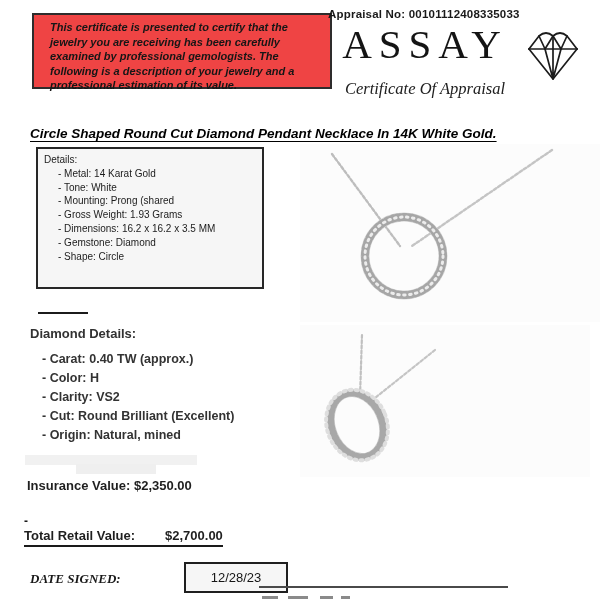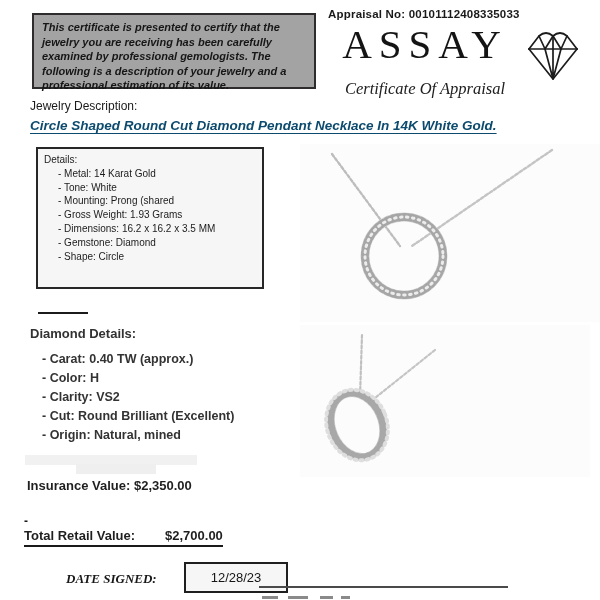--- a/index.html
+++ b/index.html
@@ -2,35 +2,35 @@
 <html><head>
 <meta charset="utf-8">
 <style>
   html,body{margin:0;padding:0;background:#ffffff;}
   .page{position:relative;width:600px;height:600px;background:#ffffff;overflow:hidden;
         font-family:"Liberation Sans",sans-serif;color:#1a1a1a;}
   .abs{position:absolute;}
 
   
   .intro-box{left:32px;top:13px;width:264px;height:62px;border:2px solid #2e2c2c;
-             background:#a3a3a3;padding:5px 8px;font-size:11px;line-height:1.32;
+             background:#ef4444;padding:5px 16px;font-size:11px;line-height:1.32;
              font-style:italic;font-weight:700;color:#161616;}
 
   
   .appraisal-no{left:328px;top:8px;font-size:11.5px;font-weight:700;letter-spacing:.2px;}
   .brand{left:330px;top:20px;width:190px;text-align:center;
          font-family:"Liberation Serif",serif;font-size:41px;letter-spacing:7px;color:#141414;}
   .subtitle{left:330px;top:79px;width:190px;text-align:center;
             font-family:"Liberation Serif",serif;font-style:italic;font-size:16.5px;color:#202020;}
   .logo{left:523px;top:29px;width:60px;height:54px;}
 
   
   .jewelry-label{left:30px;top:99px;font-size:12px;}
-  .jewelry-title{left:30px;top:118px;font-size:13.5px;font-weight:700;font-style:italic;
-                 text-decoration:underline;text-underline-offset:3px;color:#0c4a6e;}
+  .jewelry-title{left:30px;top:126px;font-size:13.5px;font-weight:700;font-style:italic;
+                 text-decoration:underline;text-underline-offset:3px;color:#000000;}
 
   
   .details-box{left:36px;top:147px;width:212px;height:130px;border:2px solid #272727;
                background:#f6f6f6;padding:4px 6px;font-size:10px;line-height:1.38;color:#1c1c1c;}
   .details-box .indent{padding-left:14px;}
 
   
   .photo{background:#fcfcfc;}
   .photo-1{left:300px;top:144px;width:300px;height:178px;}
   .photo-2{left:300px;top:325px;width:290px;height:152px;}
@@ -46,21 +46,21 @@
 
   
   .insurance{left:27px;top:478px;font-size:13px;font-weight:700;color:#1f1f1f;}
   .tiny-dash{left:24px;top:514px;font-size:12px;font-weight:700;}
   .retail{left:24px;top:528px;font-size:13px;font-weight:700;color:#1f1f1f;}
   .retail .group{display:inline-flex;border-bottom:2px solid #1a1a1a;padding-bottom:2px;}
   .retail .gap{display:inline-block;width:30px;}
 
   
   .date-label{left:30px;top:571px;font-family:"Liberation Serif",serif;
-              font-style:italic;font-weight:700;font-size:13px;color:#181818;margin-left:36px;}
+              font-style:italic;font-weight:700;font-size:13px;color:#181818;}
   .date-box{left:184px;top:562px;width:100px;height:27px;border:2px solid #1f1f1f;
             background:#f6f6f6;display:flex;align-items:center;justify-content:center;
             font-size:13px;color:#161616;}
   .sig-line{left:259px;top:586px;width:249px;height:2px;background:#4a4a4a;}
   .frag{height:3px;background:#8a8a8a;top:596px;}
   .f1{left:262px;width:16px;}
   .f2{left:288px;width:20px;}
   .f3{left:320px;width:13px;}
   .f4{left:341px;width:9px;}
 </style>
@@ -81,21 +81,20 @@
       <g fill="none" stroke="#1c1c1c" stroke-width="1.7" stroke-linejoin="round" stroke-linecap="round">
         <path d="M6 20 L54 20"></path>
         <path d="M6 20 L16 7 Q23 1 30 7 Q37 1 44 7 L54 20"></path>
         <path d="M6 20 L30 50 L54 20"></path>
         <path d="M16 7 L22 20 M30 7 L22 20 M30 7 L38 20 M44 7 L38 20"></path>
         <path d="M22 20 L30 50 M38 20 L30 50 M30 7 L30 50"></path>
       </g>
     </svg>
   </div>
 
-  <div class="abs jewelry-label">Jewelry Description:</div>
   <div class="abs jewelry-title">Circle Shaped Round Cut Diamond Pendant Necklace In 14K White Gold.</div>
 
   <div class="abs details-box">
     <div>Details:</div>
     <div class="indent">- Metal: 14 Karat Gold</div>
     <div class="indent">- Tone: White</div>
     <div class="indent">- Mounting: Prong (shared</div>
     <div class="indent">- Gross Weight: 1.93 Grams</div>
     <div class="indent">- Dimensions: 16.2 x 16.2 x 3.5 MM</div>
     <div class="indent">- Gemstone: Diamond</div>

